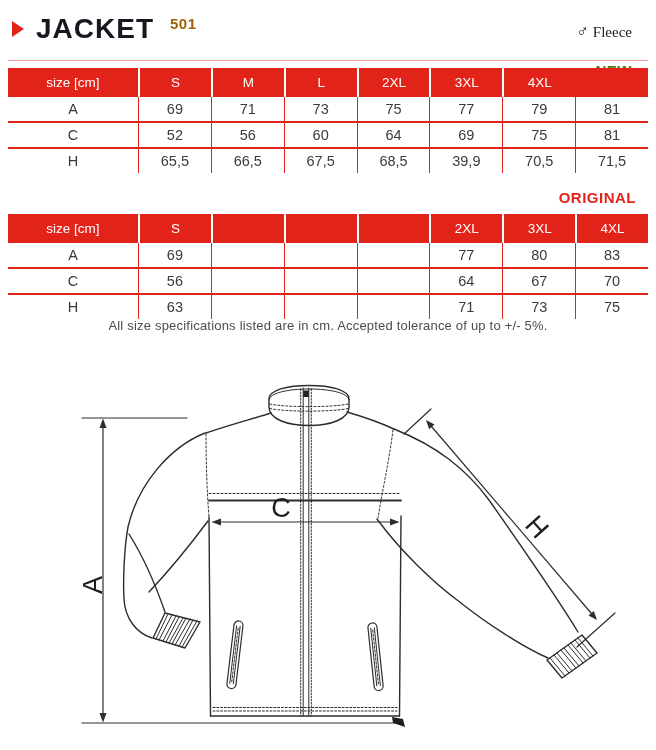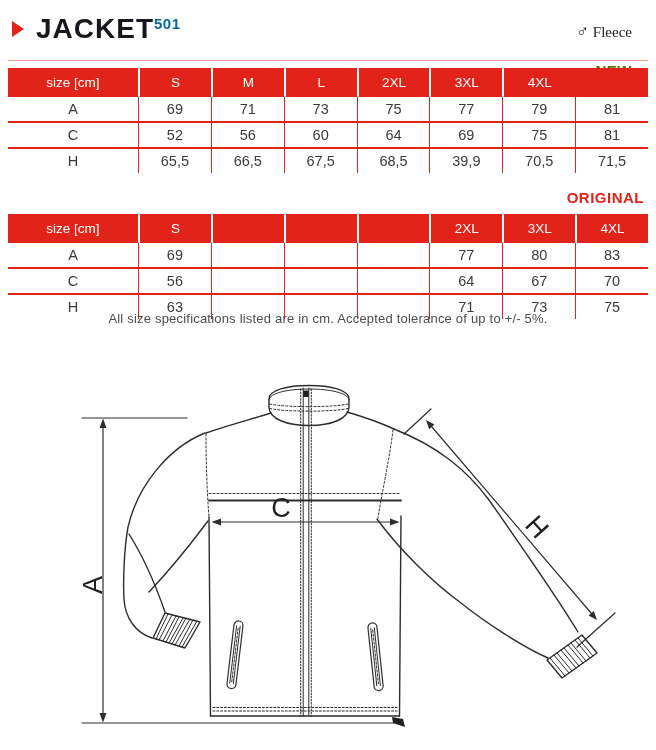--- a/index.html
+++ b/index.html
@@ -7,40 +7,40 @@
     width:656px;height:750px;position:relative;background:#ffffff;
     font-family:"Liberation Sans", sans-serif;overflow:hidden;
     -webkit-font-smoothing:antialiased;
   }
   
   .hdr{position:absolute;top:14px;left:10px;right:24px;display:flex;justify-content:space-between;}
   .hdr-left{display:flex;align-items:flex-start;}
   .tri{width:0;height:0;border-left:12px solid #e2231a;border-top:8px solid transparent;
        border-bottom:8px solid transparent;margin:7px 12px 0 2px;}
   .title{font-size:28px;font-weight:700;color:#17171f;letter-spacing:1px;line-height:1.1;}
-  .model{font-size:15px;font-weight:700;color:#0369a1;vertical-align:top;position:relative;top:1px;margin-left:0;letter-spacing:.5px;}
+  .model{font-size:15px;font-weight:700;color:#a16207;vertical-align:top;position:relative;top:1px;margin-left:16px;letter-spacing:.5px;}
   .hdr-right{text-align:right;padding-top:8px;}
   .cat{font-size:15px;color:#1c1c24;font-family:Liberation Serif, serif;}
   .mars{font-weight:700;font-size:17px;margin-right:4px;color:#17171f;}
   .new-lbl{margin-top:20px;font-size:15px;font-weight:700;color:#4d7c0f;letter-spacing:.5px;}
   .hdr-rule{position:absolute;top:60px;left:8px;right:8px;height:1px;background:rgba(226,35,26,.45);}
   
   .tbl{position:absolute;left:8px;width:640px;}
   .tbl-new{top:68px;}
   .tbl-orig{top:214px;}
   .hrow{display:grid;grid-template-columns:130px repeat(7,1fr);height:29px;background:#e2231a;}
   .hcell{display:flex;align-items:center;justify-content:center;color:#fff;font-size:13.5px;border-left:2px solid #fff;}
   .hcell:first-child{border-left:none;}
   .brow{display:grid;grid-template-columns:130px repeat(7,1fr);height:24px;}
   .brow.sep{border-top:2px solid #e2231a;}
   .bcell{display:flex;align-items:center;justify-content:center;font-size:14.5px;color:#3b3b3b;border-left:1.5px solid #e2231a;}
   .bcell:first-child{border-left:none;}
-  .orig-lbl{position:absolute;top:189px;right:12px;font-size:15px;font-weight:700;color:#e2231a;letter-spacing:.5px;}
-  
-  .note{position:absolute;top:311px;left:0;width:100%;text-align:center;font-size:13px;color:#4c4c4c;letter-spacing:.2px;}
+  .orig-lbl{position:absolute;top:189px;right:20px;font-size:15px;font-weight:700;color:#e2231a;letter-spacing:.5px;}
+  
+  .note{position:absolute;top:318px;left:0;width:100%;text-align:center;font-size:13px;color:#4c4c4c;letter-spacing:.2px;}
   
   .diagram{position:absolute;top:358px;left:0;}
   .diagram text{font-family:"Liberation Sans",sans-serif;font-size:27px;fill:#1e1e1e;}
 </style>
 </head>
 <body>
 
 <div class="hdr">
   <div class="hdr-left">
     <span class="tri"></span>

